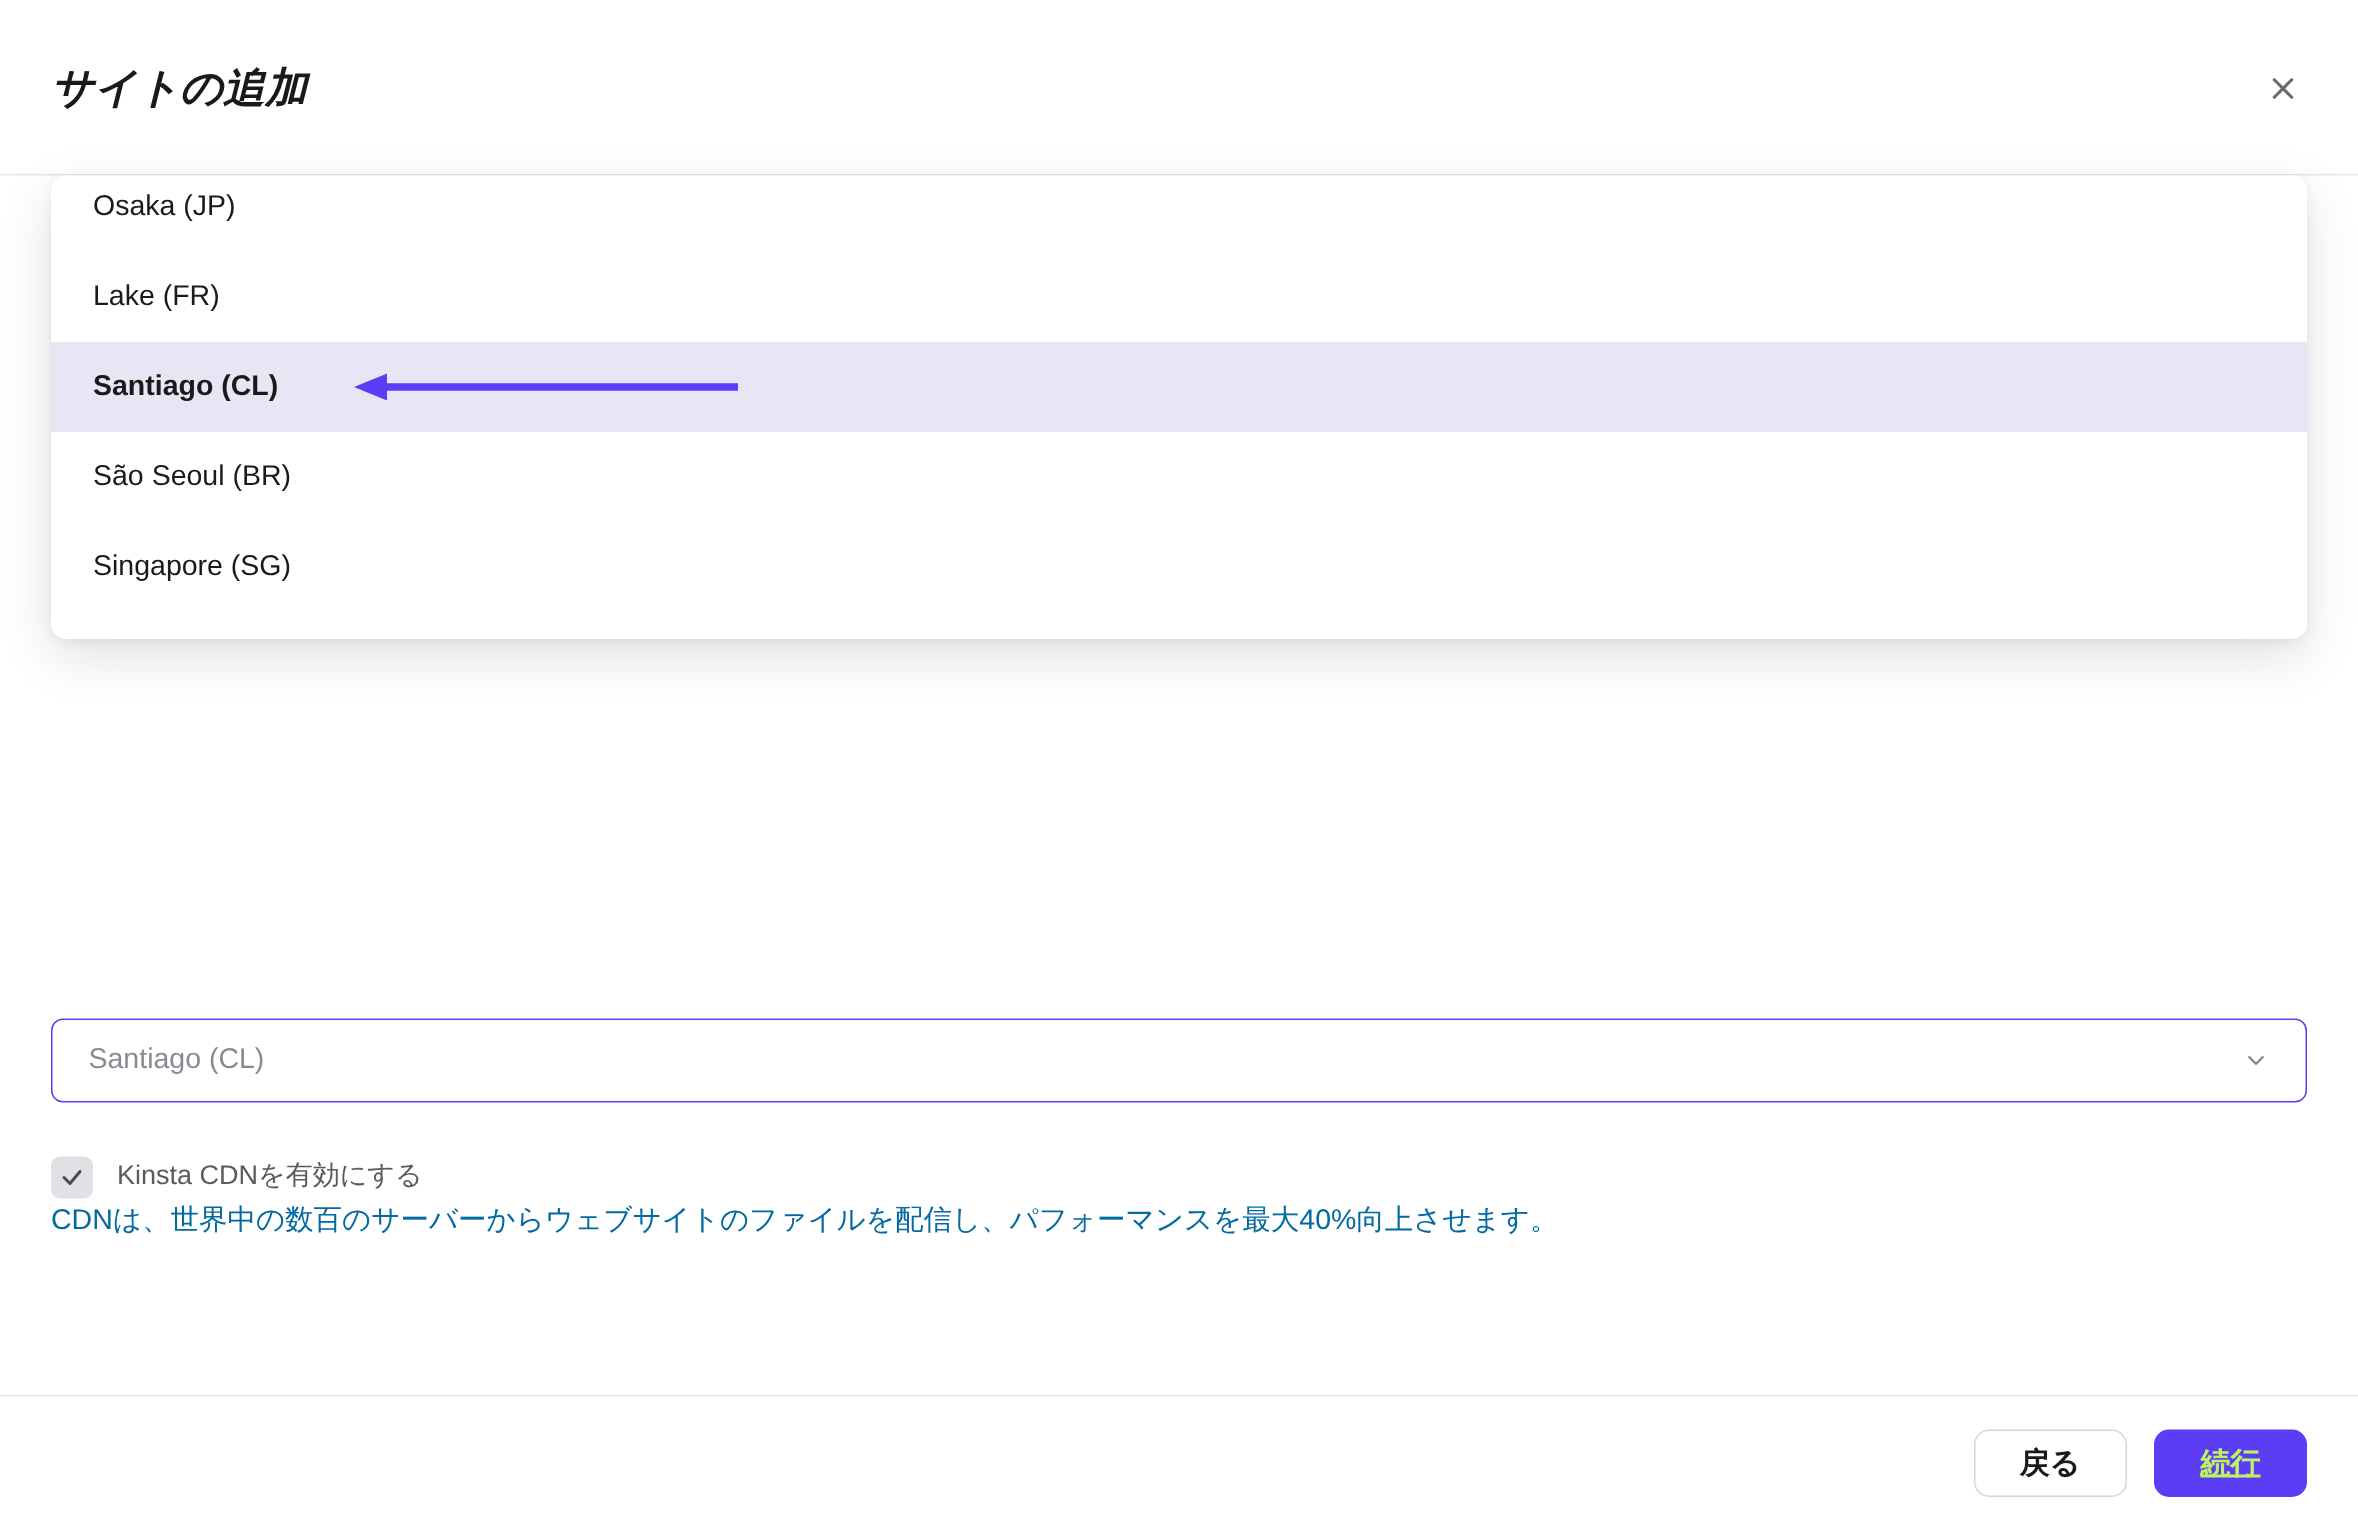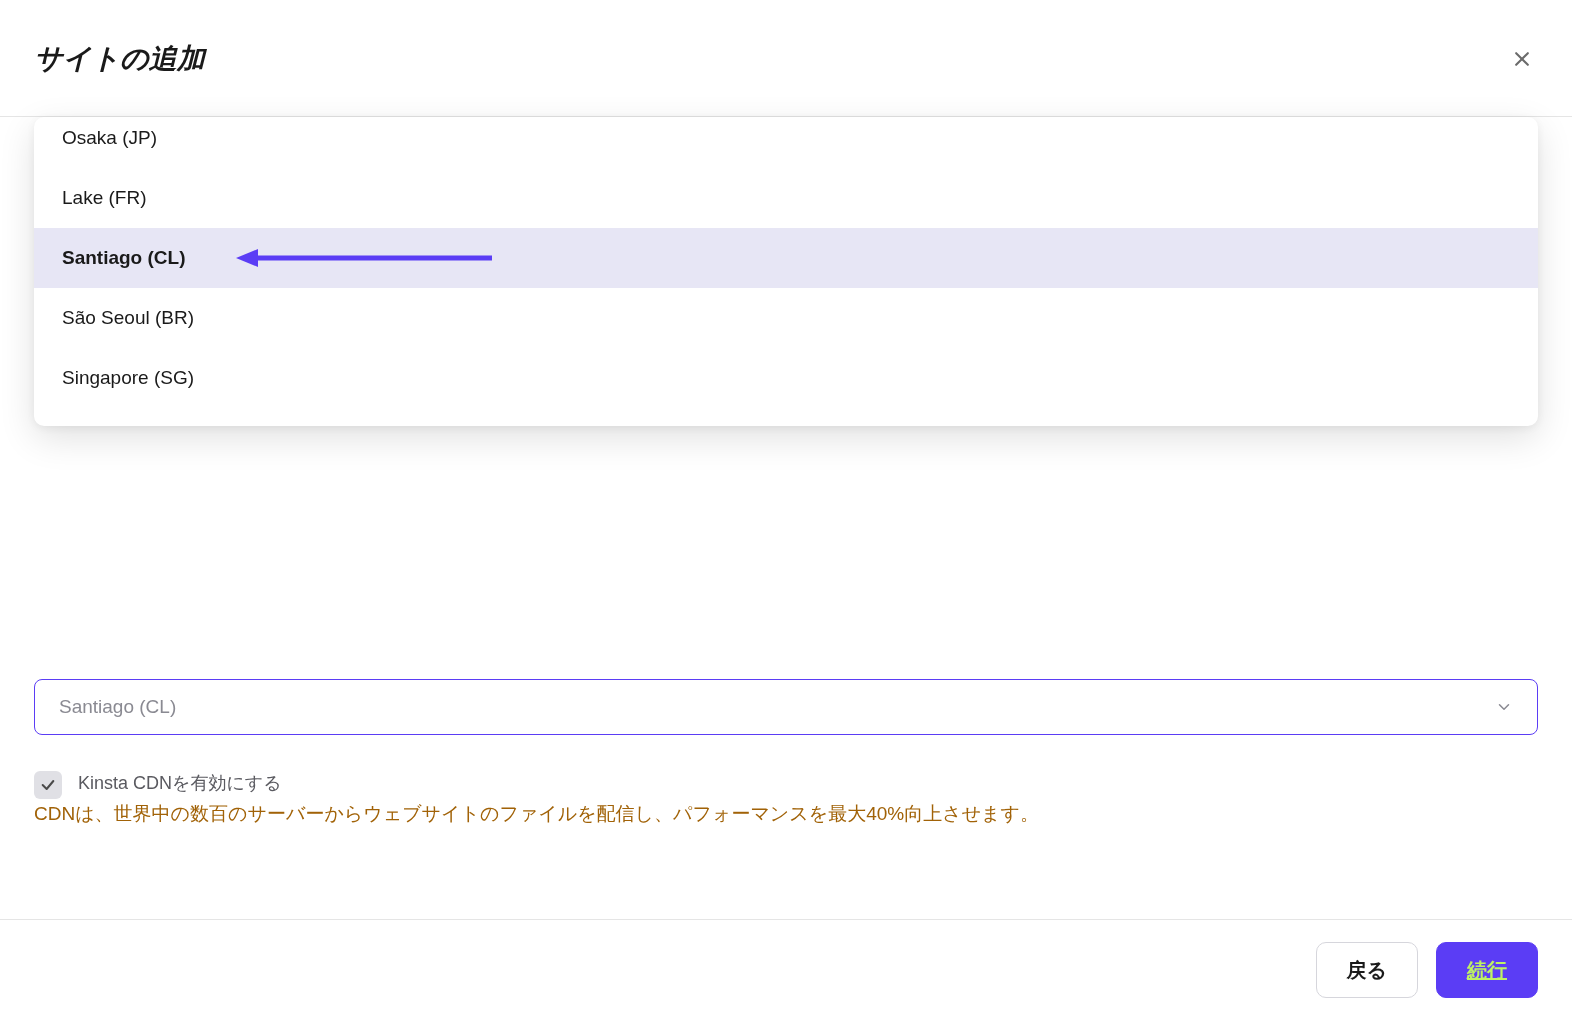--- a/index.html
+++ b/index.html
@@ -145,40 +145,40 @@
       stroke: #4a4a4a;
     }
 
     .cdn-label {
       font-size: 18px;
       color: #5a5a60;
     }
 
     .cdn-desc {
       font-size: 19px;
-      color: #a16207;
+      color: #0369a1;
       line-height: 1.6;
     }
 
     .footer {
       position: absolute;
       bottom: 0;
       left: 0;
       right: 0;
       border-top: 1px solid #e5e5e5;
       display: flex;
       justify-content: flex-end;
       align-items: center;
       gap: 18px;
       padding: 22px 34px;
       background: #ffffff;
     }
 
     .btn {
-      height: 56px;
+      height: 45px;
       padding: 0 30px;
       border-radius: 10px;
       font-size: 20px;
       font-weight: 600;
       cursor: pointer;
       display: flex;
       align-items: center;
       justify-content: center;
     }
 

